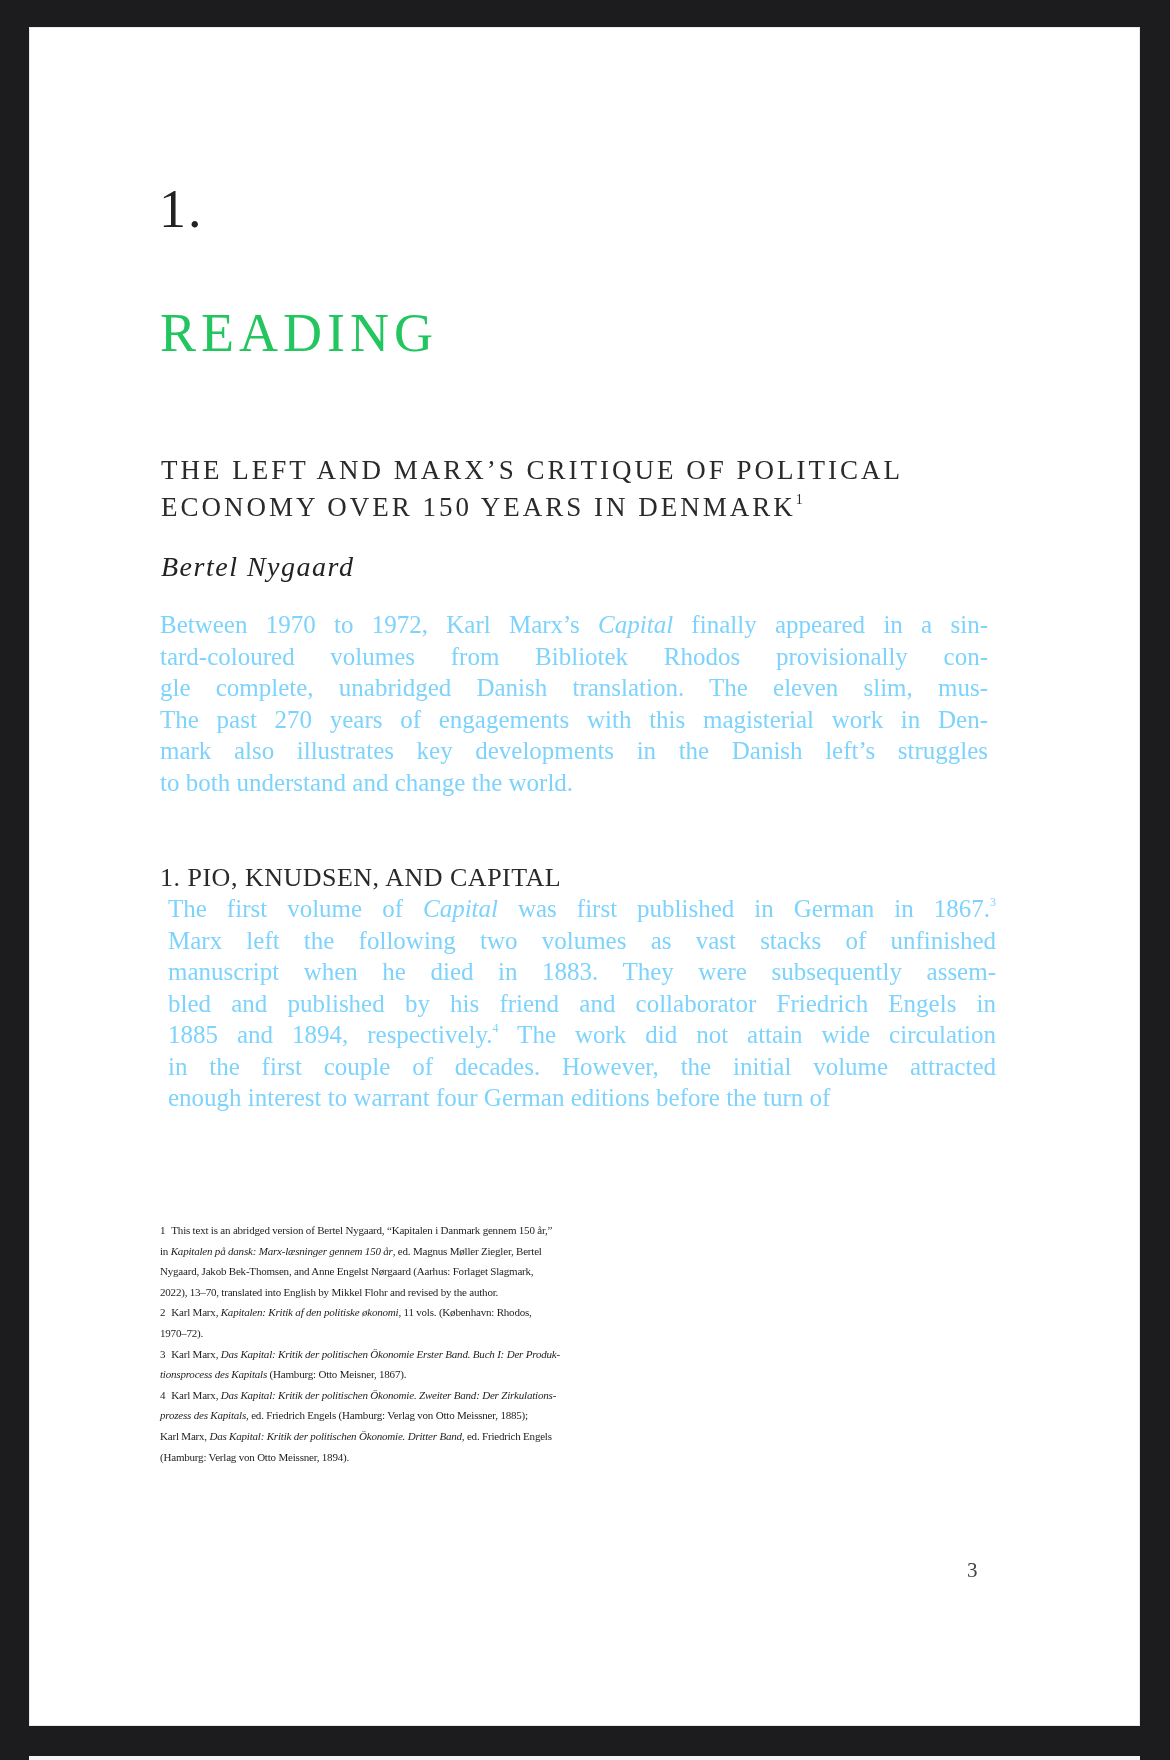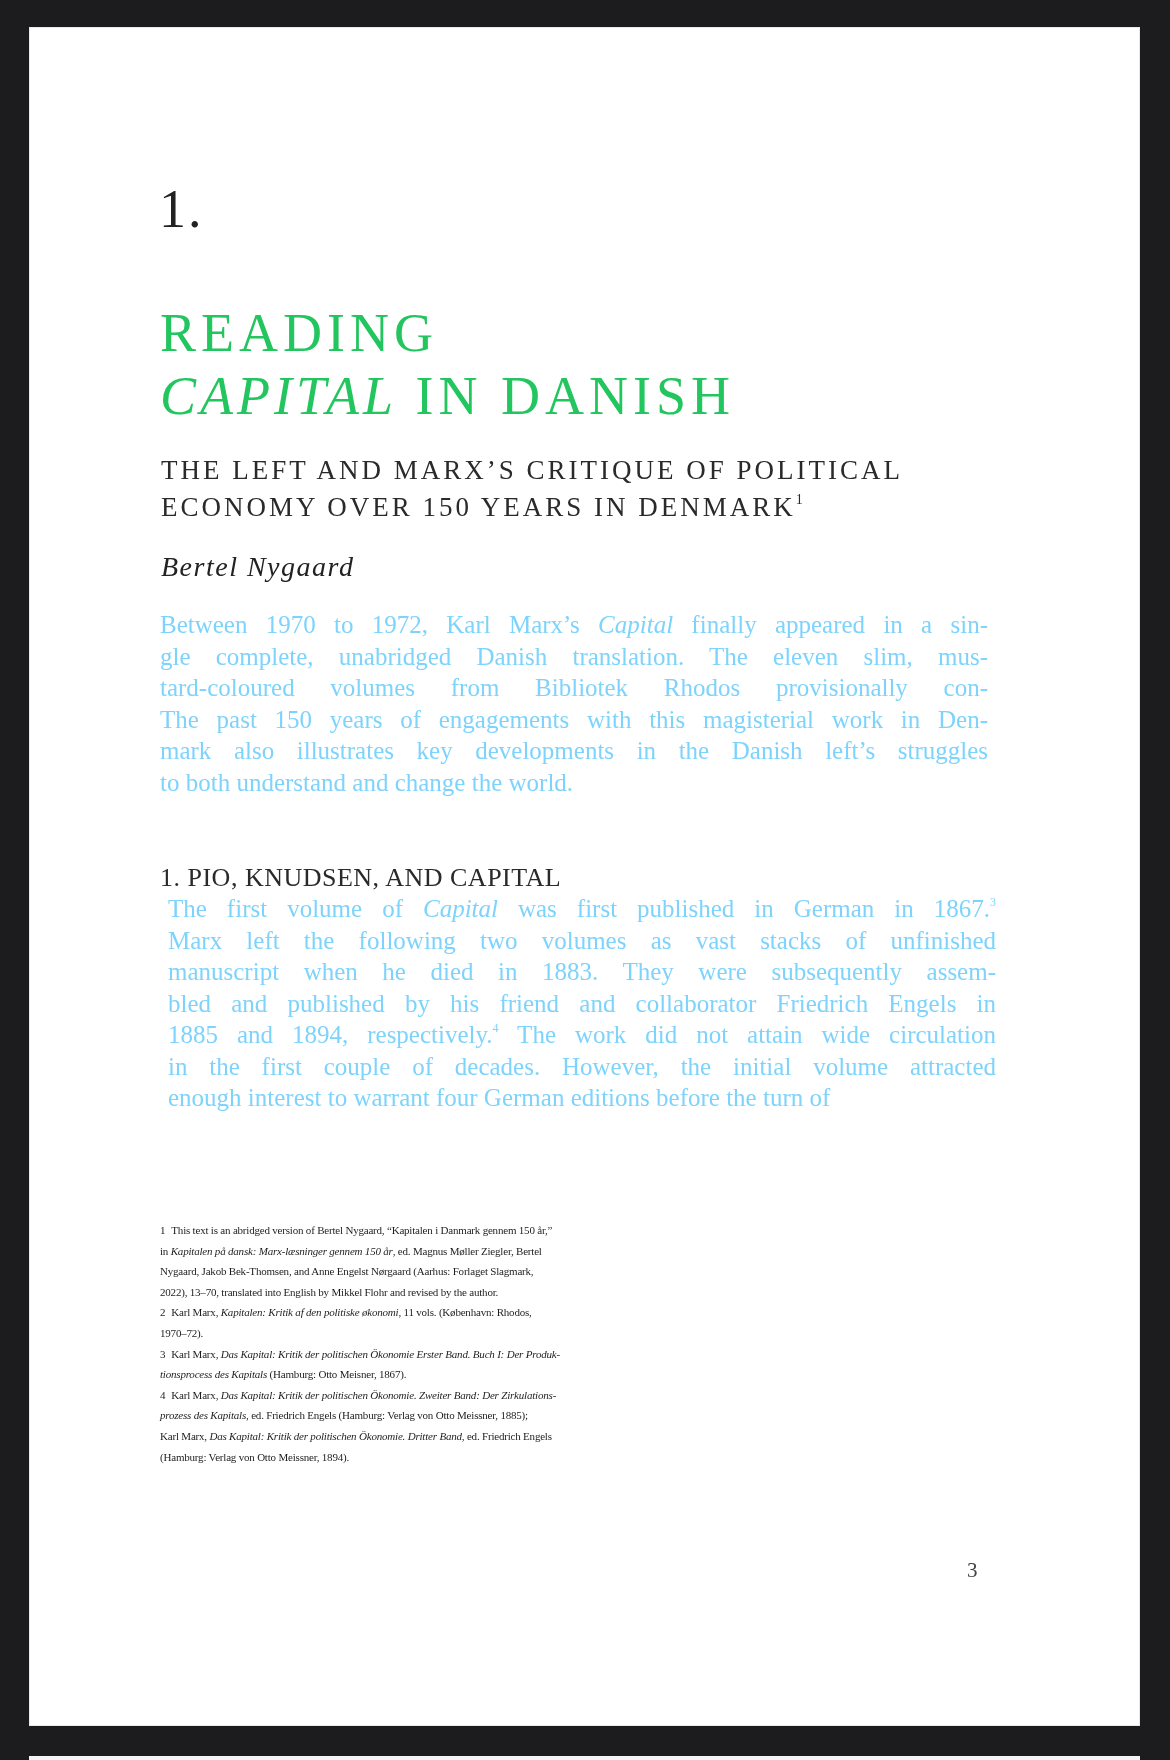--- a/index.html
+++ b/index.html
@@ -60,35 +60,34 @@
 <body>
 
 <div class="page">
 </div>
 <div class="next-page"></div>
 
 <div class="chapter-num">1.</div>
 
 <h1 class="title">
   <span class="line">READING</span>
-  <span class="line"><span class="it">CAPITAL</span><span> IN DANISH</span></span>
 </h1>
 
 <h2 class="subtitle">
   <span class="line">THE LEFT AND MARX’S CRITIQUE OF POLITICAL</span>
   <span class="line"><span>ECONOMY OVER 150 YEARS IN DENMARK</span><sup>1</sup></span>
 </h2>
 
 <div class="author">Bertel Nygaard</div>
 
 <p class="para" id="intro" style="top:609px;">
     <span class="just"><span>Between 1970 to 1972, Karl Marx’s </span><em>Capital</em><span> finally appeared in a sin-</span></span>
+    <span class="just"><span>tard-coloured volumes from Bibliotek Rhodos provisionally con-</span></span>
     <span class="just"><span>gle complete, unabridged Danish translation. The eleven slim, mus-</span></span>
-    <span class="just"><span>tard-coloured volumes from Bibliotek Rhodos provisionally con-</span></span>
-    <span class="just"><span>The past 150 years of engagements with this magisterial work in Den-</span></span>
+    <span class="just"><span>The past 270 years of engagements with this magisterial work in Den-</span></span>
     <span class="just"><span>mark also illustrates key developments in the Danish left’s struggles</span></span>
     <span class="line"><span>to both understand and change the world.</span></span>
   </p>
 
 <h3 class="section-head">1. PIO, KNUDSEN, AND CAPITAL</h3>
 
 <p class="para" id="sec1" style="top:893px;margin-left:8px;">
     <span class="just"><span>The first volume of </span><em>Capital</em><span> was first published in German in 1867.</span><sup>3</sup></span>
     <span class="just"><span>Marx left the following two volumes as vast stacks of unfinished</span></span>
     <span class="just"><span>manuscript when he died in 1883. They were subsequently assem-</span></span>

